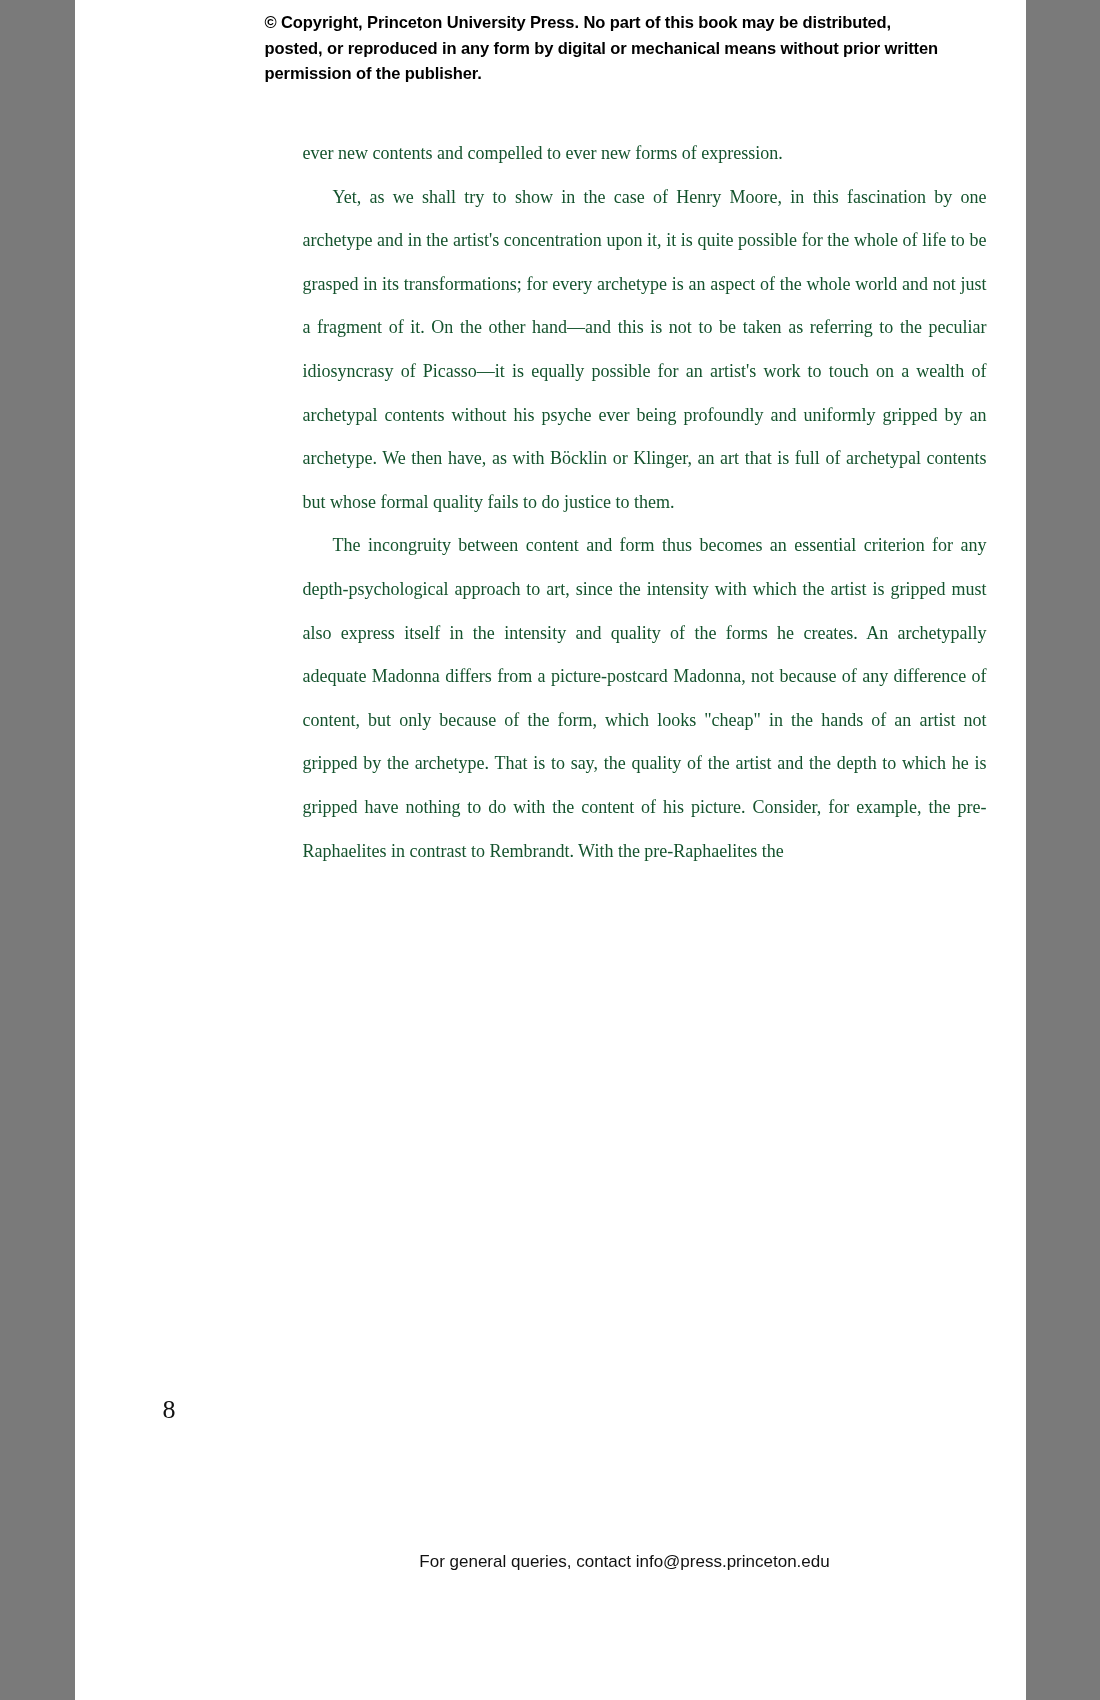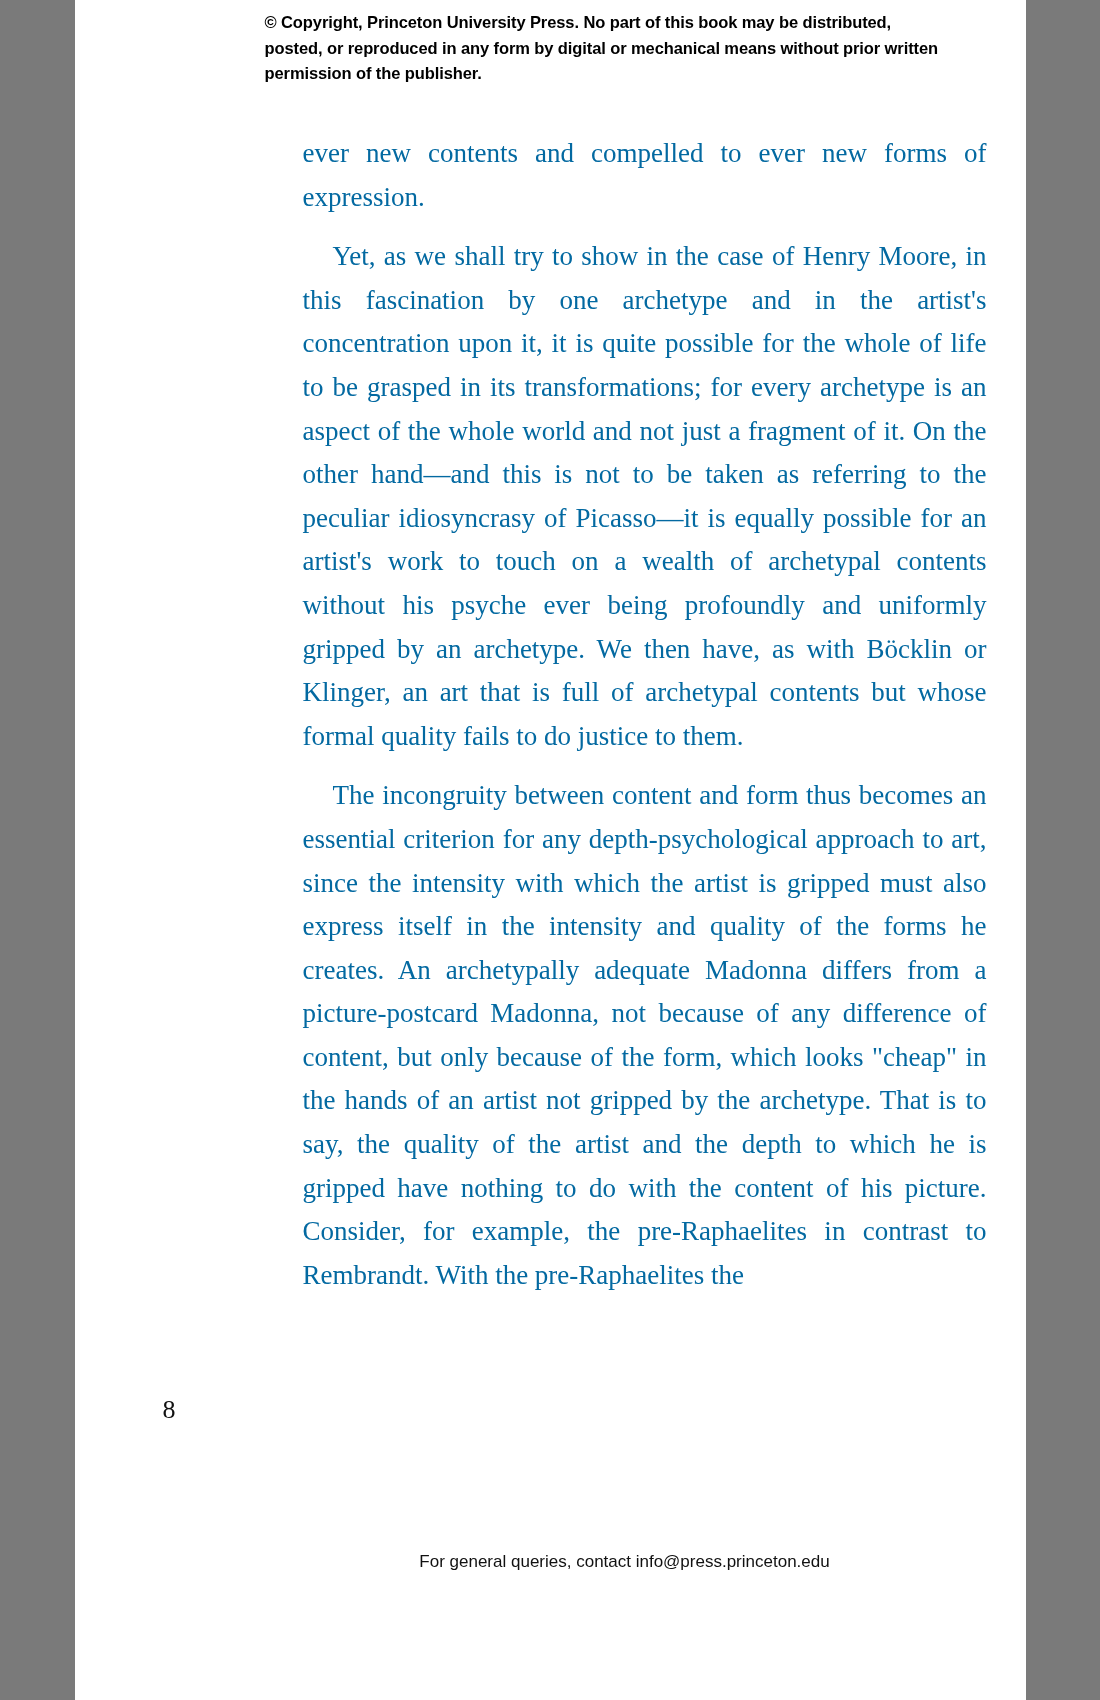--- a/index.html
+++ b/index.html
@@ -33,34 +33,34 @@
     letter-spacing: -0.1px;
   }
   .body-area {
     position: absolute;
     left: 228px;
     top: 132px;
     width: 684px;
   }
   .para {
     font-family: "Liberation Serif", serif;
-    font-size: 27px;
+    font-size: 18px;
     line-height: 43.6px;
-    color: #0369a1;
+    color: #14532d;
     text-align: justify;
     text-justify: inter-word;
     margin: 0;
     -webkit-hyphens: none;
     hyphens: none;
   }
   .para.indent {
     text-indent: 30px;
   }
   .para + .para {
-    margin-top: 16px;
+    margin-top: 0;
   }
   .page-number {
     position: absolute;
     left: 88px;
     top: 1395px;
     font-family: "Liberation Serif", serif;
     font-size: 26px;
     color: #111111;
   }
   .footer-note {

